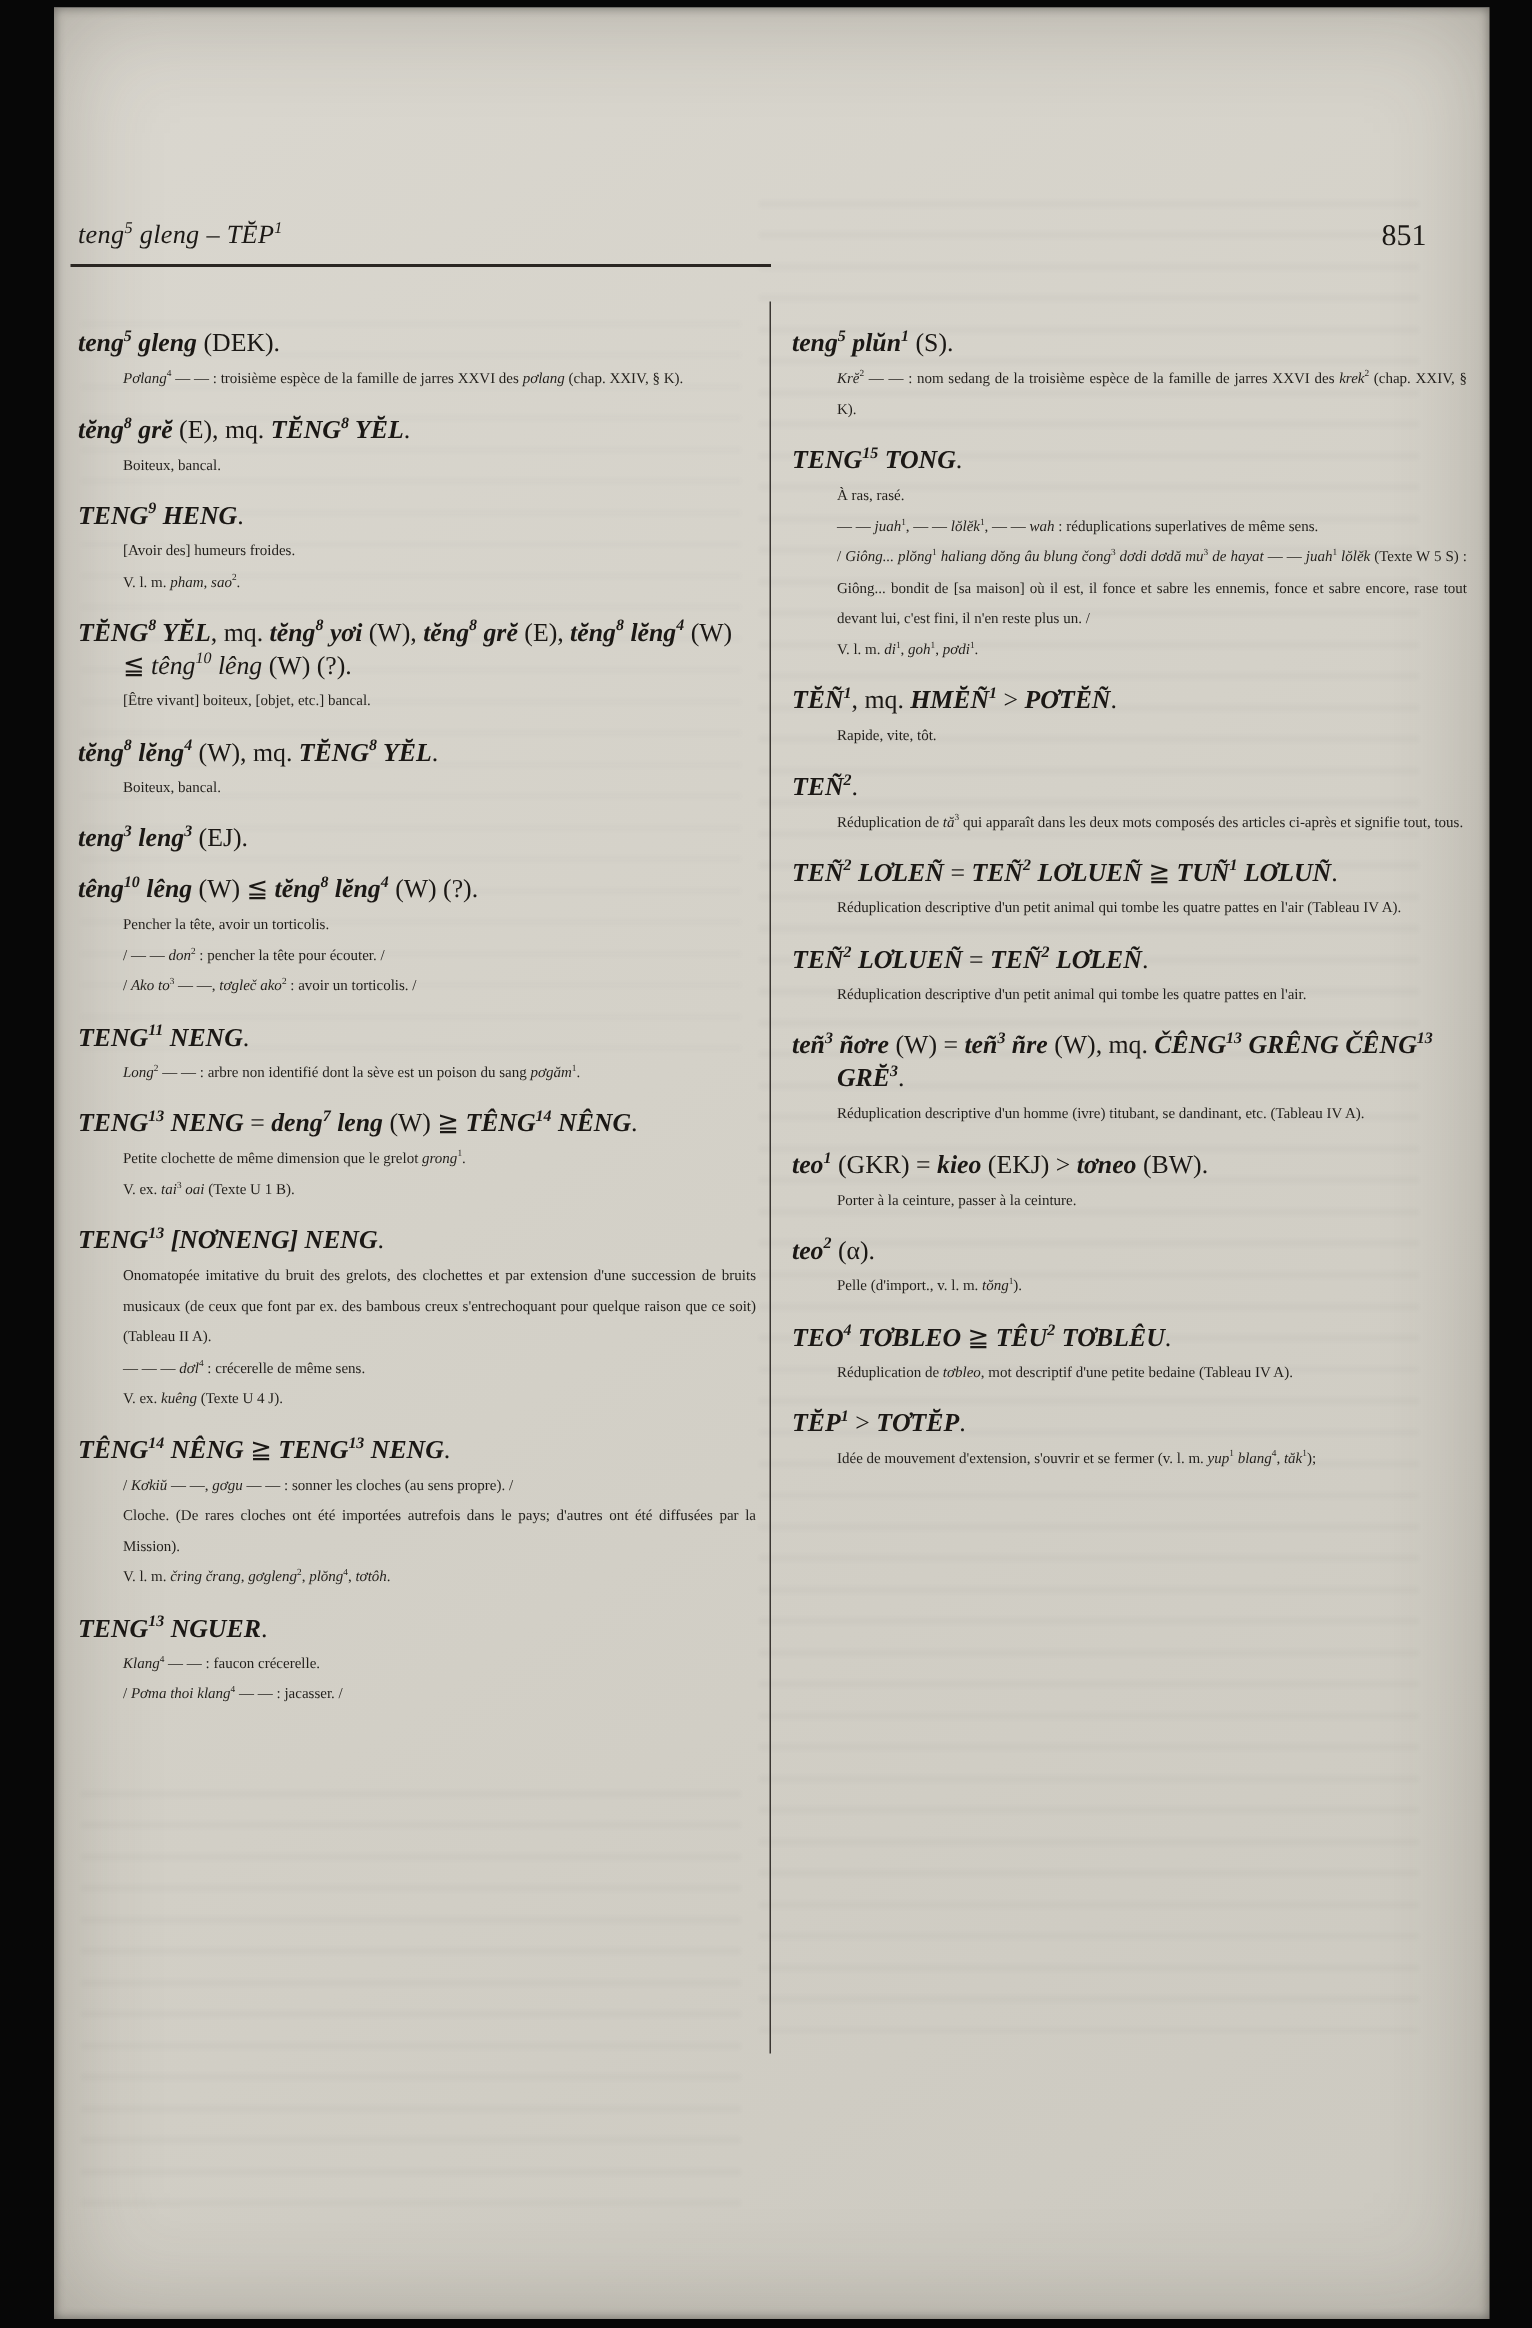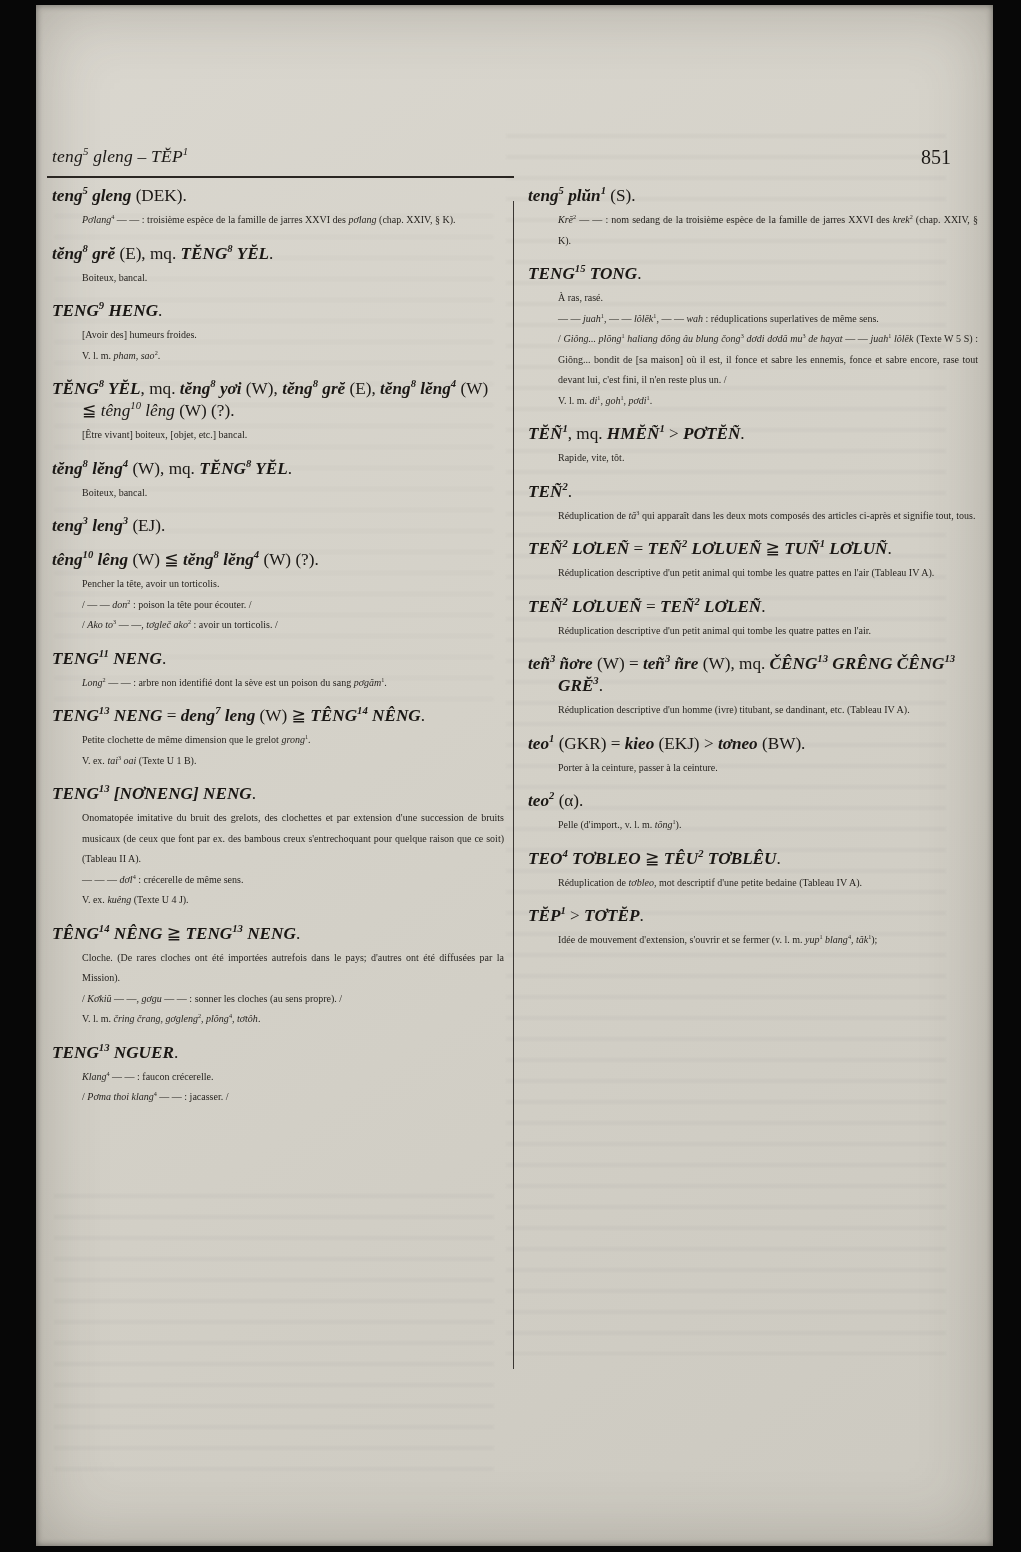--- a/index.html
+++ b/index.html
@@ -30,21 +30,21 @@
   }
   .head-rule {
     position:absolute; top:171px; left:11px; width:467px; height:2px;
     background:#2a2622;
   }
   .col-divider {
     position:absolute; top:196px; left:477px; width:1px; height:1168px;
     background:#3a3632;
   }
   .col {
-    position:absolute; top:180px; overflow:hidden; height:1210px;
+    position:absolute; top:213px; overflow:hidden; height:1210px;
     color:#201d19;
   }
   #col-left  { left:16px;  width:452px; }
   #col-right { left:492px; width:450px; }
   .entry { margin-bottom:12px; }
   .head {
     font-size:17.2px; line-height:22px;
     padding-left:30px; text-indent:-30px;
     margin-bottom:3px; color:#1b1815;
   }
@@ -95,42 +95,42 @@
       <div class="entry">
         <div class="head"><span class="bi">tĕng</span><span class="bi"><sup>8</sup></span><span class="bi"> lĕng</span><span class="bi"><sup>4</sup></span><span> (W), mq. </span><span class="bi">TĔNG</span><span class="bi"><sup>8</sup></span><span class="bi"> YĔL</span><span>.</span></div>
         <p class="def"><span>Boiteux, bancal.</span></p>
       </div>
       <div class="entry">
         <div class="head"><span class="bi">teng</span><span class="bi"><sup>3</sup></span><span class="bi"> leng</span><span class="bi"><sup>3</sup></span><span> (EJ).</span></div>
       </div>
       <div class="entry">
         <div class="head"><span class="bi">têng</span><span class="bi"><sup>10</sup></span><span class="bi"> lêng</span><span> (W) ≦ </span><span class="bi">tĕng</span><span class="bi"><sup>8</sup></span><span class="bi"> lĕng</span><span class="bi"><sup>4</sup></span><span> (W) (?).</span></div>
         <p class="def"><span>Pencher la tête, avoir un torticolis.</span></p>
-        <p class="def"><span>/ — — </span><span class="it">don</span><span><sup>2</sup></span><span> : poison la tête pour écouter. /</span></p>
+        <p class="def"><span>/ — — </span><span class="it">don</span><span><sup>2</sup></span><span> : pencher la tête pour écouter. /</span></p>
         <p class="def"><span>/ </span><span class="it">Ako to</span><span><sup>3</sup></span><span> — —, </span><span class="it">tơgleč ako</span><span><sup>2</sup></span><span> : avoir un torticolis. /</span></p>
       </div>
       <div class="entry">
         <div class="head"><span class="bi">TENG</span><span class="bi"><sup>11</sup></span><span class="bi"> NENG</span><span>.</span></div>
         <p class="def"><span class="it">Long</span><span><sup>2</sup></span><span> — — : arbre non identifié dont la sève est un poison du sang </span><span class="it">pơgăm</span><span><sup>1</sup></span><span>.</span></p>
       </div>
       <div class="entry">
         <div class="head"><span class="bi">TENG</span><span class="bi"><sup>13</sup></span><span class="bi"> NENG</span><span> = </span><span class="bi">deng</span><span class="bi"><sup>7</sup></span><span class="bi"> leng</span><span> (W) ≧ </span><span class="bi">TÊNG</span><span class="bi"><sup>14</sup></span><span class="bi"> NÊNG</span><span>.</span></div>
         <p class="def"><span>Petite clochette de même dimension que le grelot </span><span class="it">grong</span><span><sup>1</sup></span><span>.</span></p>
         <p class="def"><span>V. ex. </span><span class="it">tai</span><span><sup>3</sup></span><span> </span><span class="it">oai</span><span> (Texte U 1 B).</span></p>
       </div>
       <div class="entry">
         <div class="head"><span class="bi">TENG</span><span class="bi"><sup>13</sup></span><span class="bi"> [NƠNENG] NENG</span><span>.</span></div>
         <p class="def"><span>Onomatopée imitative du bruit des grelots, des clochettes et par extension d'une succession de bruits musicaux (de ceux que font par ex. des bambous creux s'entrechoquant pour quelque raison que ce soit) (Tableau II A).</span></p>
         <p class="def"><span>— — — </span><span class="it">dơl</span><span><sup>4</sup></span><span> : crécerelle de même sens.</span></p>
         <p class="def"><span>V. ex. </span><span class="it">kuêng</span><span> (Texte U 4 J).</span></p>
       </div>
       <div class="entry">
         <div class="head"><span class="bi">TÊNG</span><span class="bi"><sup>14</sup></span><span class="bi"> NÊNG</span><span> ≧ </span><span class="bi">TENG</span><span class="bi"><sup>13</sup></span><span class="bi"> NENG</span><span>.</span></div>
+        <p class="def"><span>/ </span><span class="it">Kơkiŭ</span><span> — —, </span><span class="it">gơgu</span><span> — — : sonner les cloches (au sens propre). /</span></p>
         <p class="def"><span>Cloche. (De rares cloches ont été importées autrefois dans le pays; d'autres ont été diffusées par la Mission).</span></p>
-        <p class="def"><span>/ </span><span class="it">Kơkiŭ</span><span> — —, </span><span class="it">gơgu</span><span> — — : sonner les cloches (au sens propre). /</span></p>
         <p class="def"><span>V. l. m. </span><span class="it">čring črang, gơgleng</span><span><sup>2</sup></span><span>, </span><span class="it">plŏng</span><span><sup>4</sup></span><span>, </span><span class="it">tơtôh</span><span>.</span></p>
       </div>
       <div class="entry">
         <div class="head"><span class="bi">TENG</span><span class="bi"><sup>13</sup></span><span class="bi"> NGUER</span><span>.</span></div>
         <p class="def"><span class="it">Klang</span><span><sup>4</sup></span><span> — — : faucon crécerelle.</span></p>
         <p class="def"><span>/ </span><span class="it">Pơma thoi klang</span><span><sup>4</sup></span><span> — — : jacasser. /</span></p>
       </div>
     </div>
 
   <div class="col" id="col-right">

